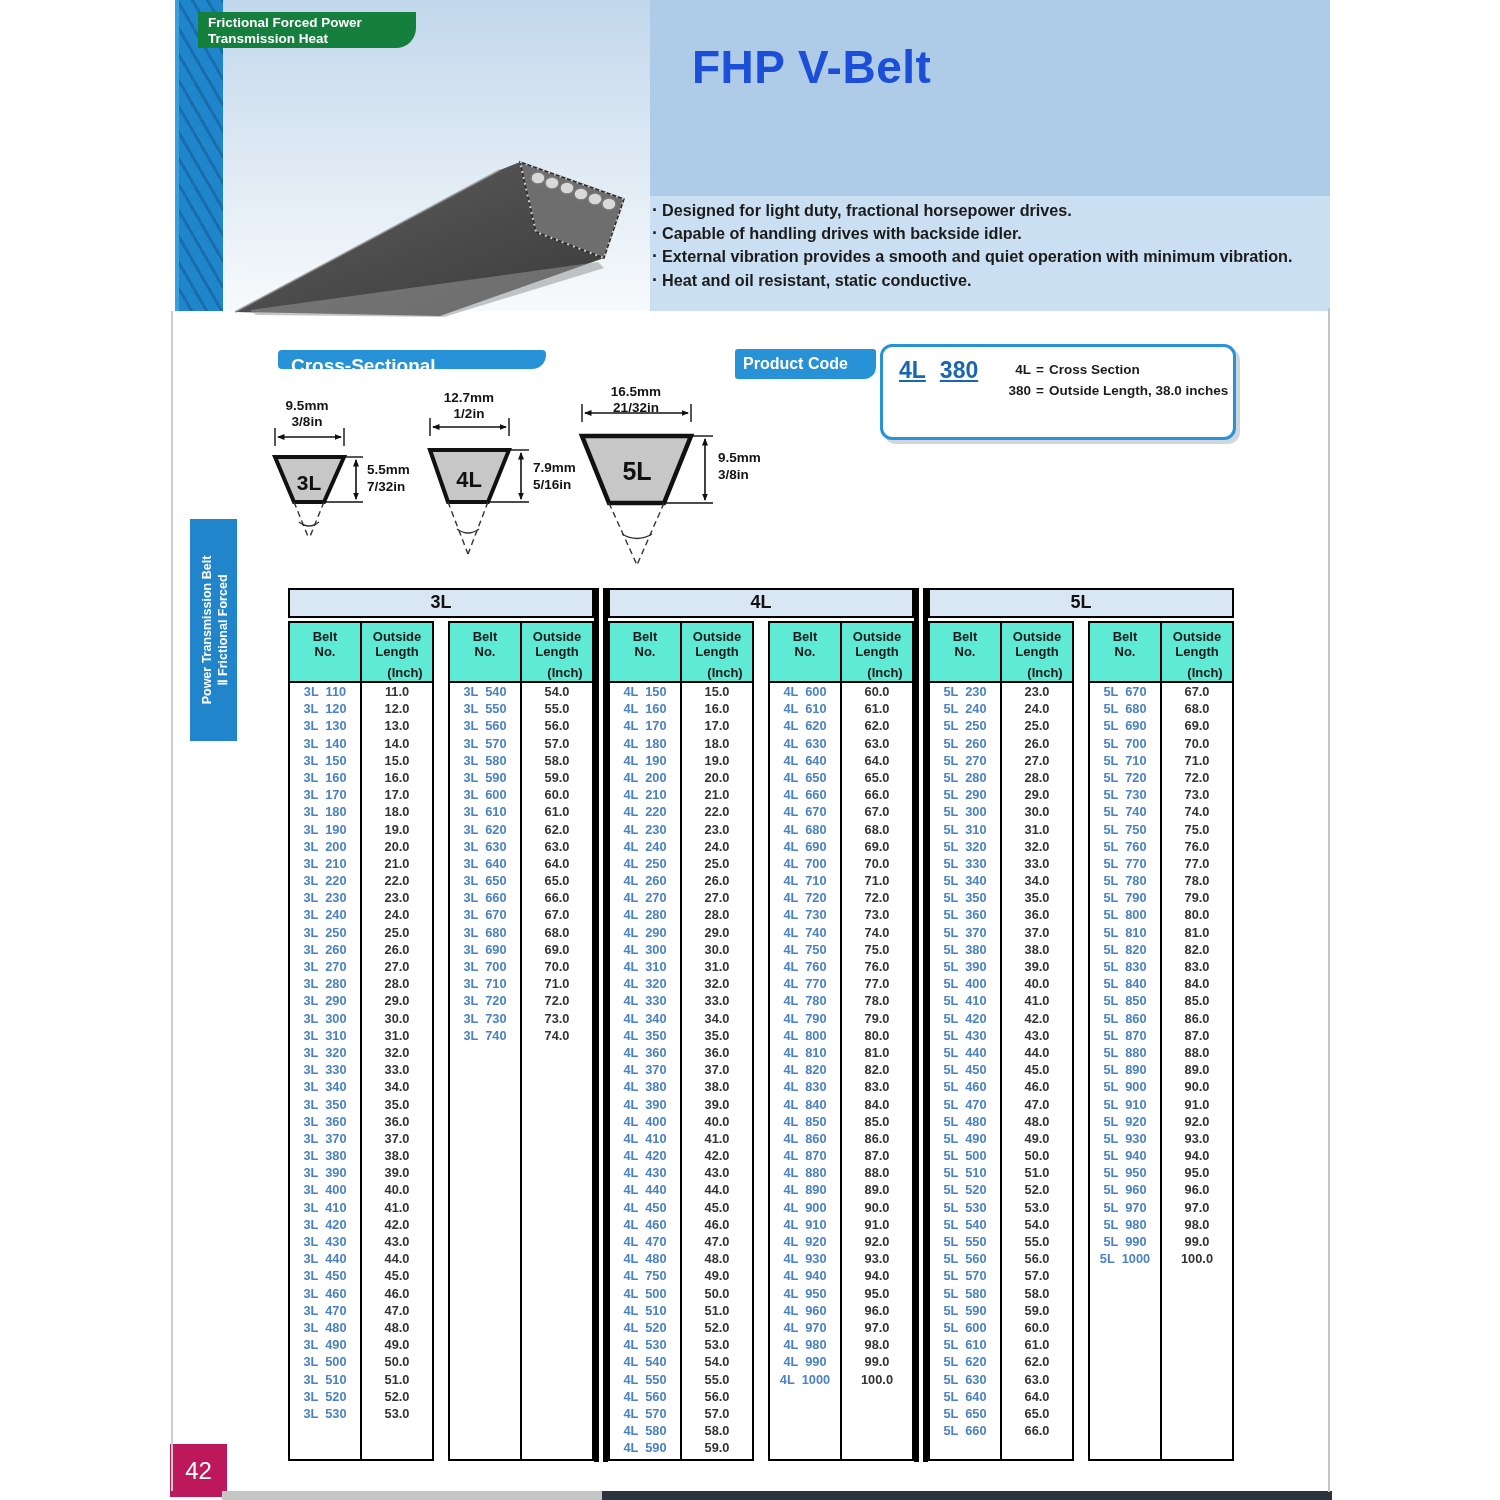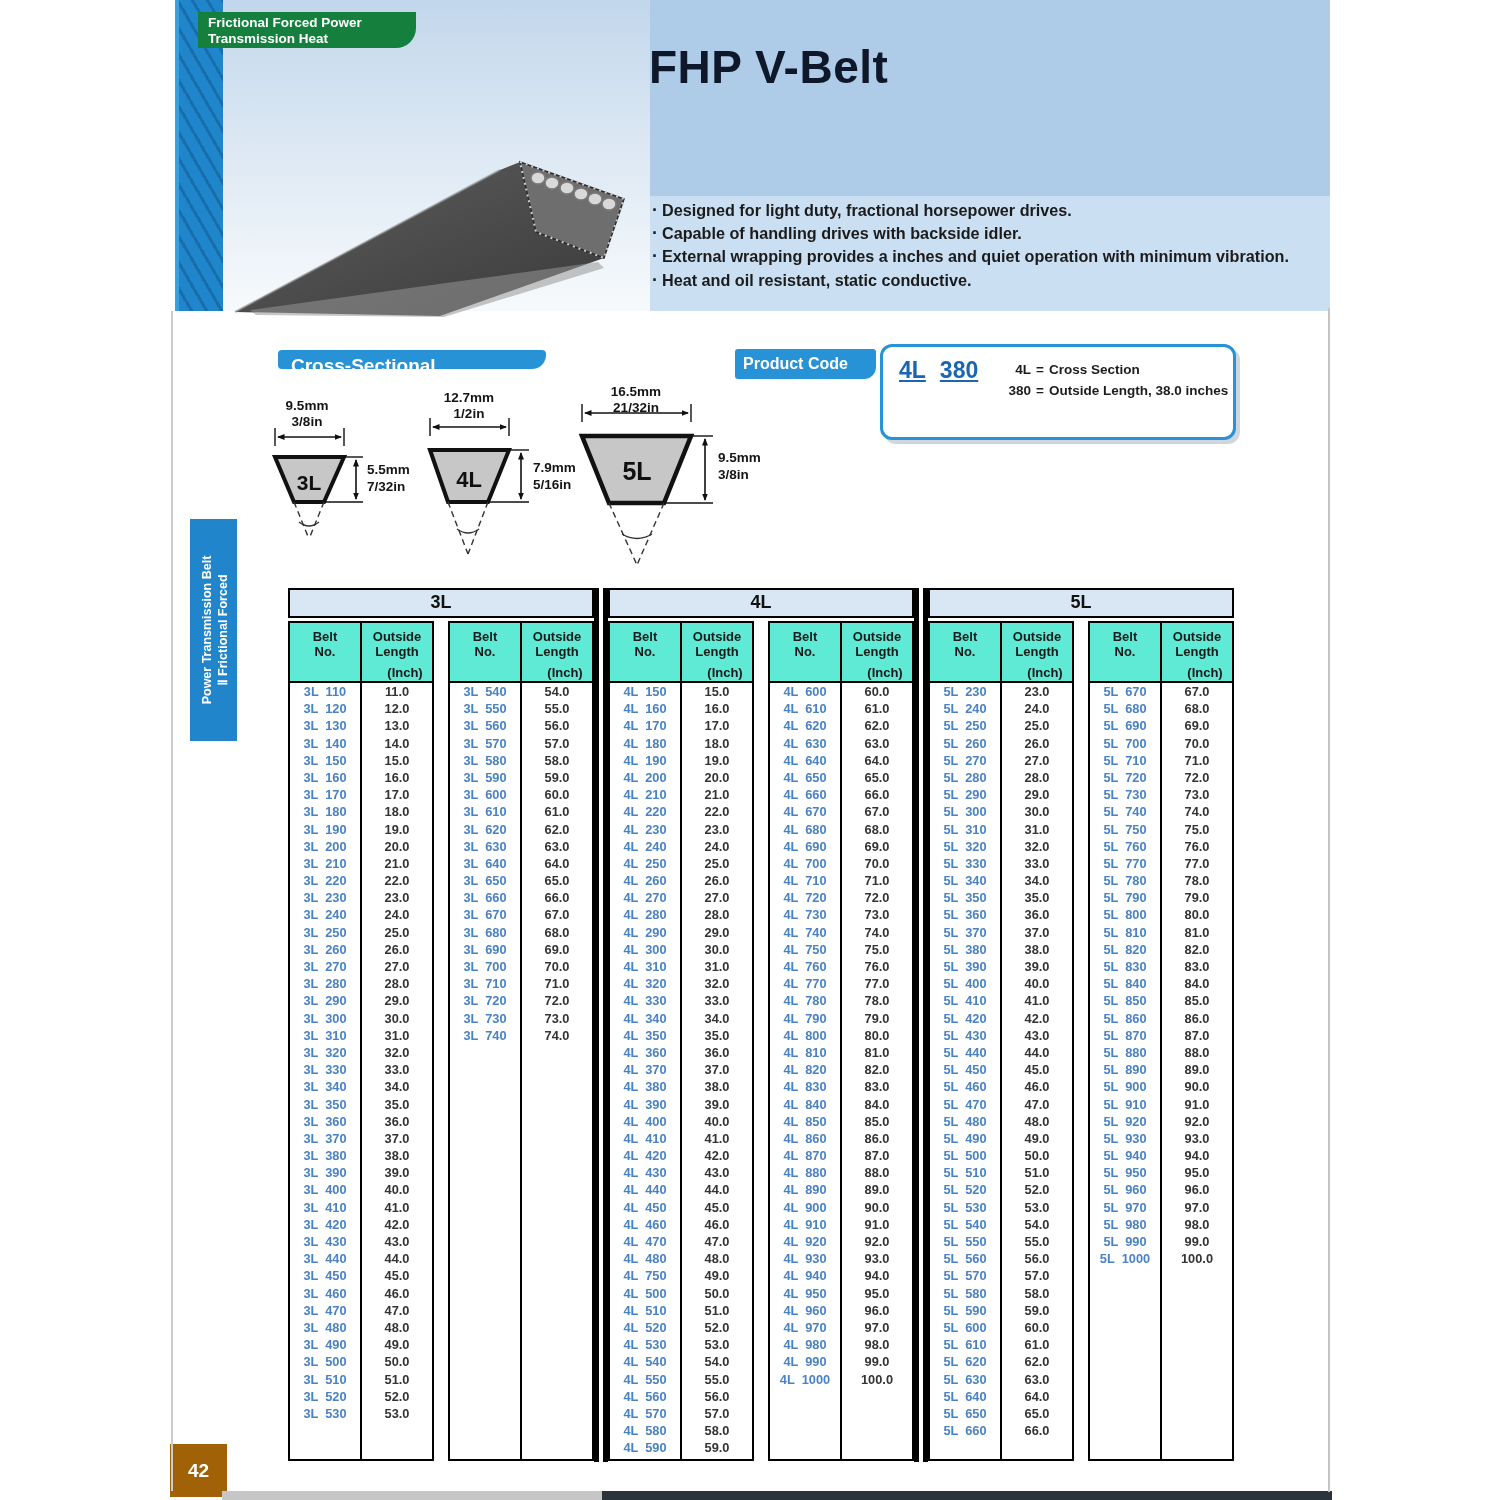--- a/index.html
+++ b/index.html
@@ -9,42 +9,42 @@
   
   .panel-gradient{left:223px;top:0;width:427px;height:311px;background:linear-gradient(180deg,#c2d7ec 0%,#dbe7f3 45%,#f7fafc 100%);}
   .band-top{left:650px;top:0;width:680px;height:196px;background:#aecbe7;}
   .band-bullets{left:650px;top:196px;width:680px;height:115px;background:#cbdff2;}
   .strip{left:175px;top:0;width:48px;height:311px;background:
     linear-gradient(90deg,#3aa0dd 0 4px,rgba(0,0,0,0) 4px),
     repeating-linear-gradient(60deg,rgba(10,60,110,.33) 0 3px,rgba(0,0,0,0) 3px 13px),
     #1f86cc;}
   .corner-badge{left:198px;top:12px;width:218px;height:36px;background:#15803d;border-radius:0 0 20px 0;
     color:#fff;font-size:13.5px;font-weight:700;line-height:16px;padding:3px 0 0 10px;box-sizing:border-box;}
-  .page-title{left:649px;top:40px;font-size:46px;font-weight:700;color:#0f172a;letter-spacing:.5px;}
+  .page-title{left:692px;top:40px;font-size:46px;font-weight:700;color:#1d4ed8;letter-spacing:.5px;}
   .bullets{left:652px;top:199px;width:665px;}
   .bullet-row{display:flex;height:23.2px;align-items:center;font-size:16.2px;font-weight:700;color:#1b1b1b;}
   .bullet-dot{width:10px;font-size:18px;}
   
   .badge{background:#2793d6;color:#fff;font-weight:700;box-sizing:border-box;}
   .badge-cross{left:278px;top:350px;width:268px;height:19px;border-radius:4px 4px 14px 4px;font-size:19px;line-height:31px;padding-left:13px;}
   .badge-product{left:735px;top:349px;width:141px;height:30px;border-radius:3px 3px 12px 3px;font-size:16px;line-height:30px;padding-left:8px;}
   
   .pc-box{left:880px;top:344px;width:356px;height:96px;background:#fff;border:3px solid #2793d6;border-radius:12px;
     box-shadow:4px 4px 0 rgba(150,165,180,.45);box-sizing:border-box;}
   .pc-code{position:absolute;left:16px;top:10px;font-size:23px;font-weight:700;color:#1a66b0;}
   .pc-code span{text-decoration:underline;margin-right:14px;}
   .pc-eqs{position:absolute;left:112px;top:12px;display:grid;grid-template-columns:36px 18px auto;
     font-size:13.5px;font-weight:700;color:#1c1c1c;line-height:21px;}
   .pc-eqs .k{text-align:right;}
   .pc-eqs .e{text-align:center;}
   
   .side-tab{left:190px;top:519px;width:47px;height:222px;background:#2185cc;}
   .side-tab-inner{position:absolute;left:50%;top:50%;width:222px;height:47px;transform:translate(-50%,-50%) rotate(-90deg);
     display:flex;flex-direction:column;justify-content:center;text-align:center;color:#fff;font-size:12.5px;font-weight:700;line-height:16px;}
-  .page-num{left:170px;top:1444px;width:57px;height:53px;background:#a16207;color:#fff;font-size:19px;font-weight:700;
+  .page-num{left:170px;top:1444px;width:57px;height:53px;background:#be185d;color:#fff;font-size:24px;font-weight:400;
     display:flex;align-items:center;justify-content:center;}
   .bar-gray{left:222px;top:1491px;width:380px;height:9px;background:#c6c6c6;}
   .bar-dark{left:602px;top:1491px;width:730px;height:9px;background:#2b333c;}
   .edge-right{left:1328px;top:308px;width:2px;height:1184px;background:#c4c4c4;}
   .edge-left{left:171px;top:311px;width:2px;height:1180px;background:#cccccc;}
   
   #belt-table{left:288px;top:588px;width:946px;height:874px;}
   .tbl-group{position:absolute;top:0;width:306px;height:874px;}
   .group-header{position:absolute;top:0;left:0;right:0;height:30px;background:#d9e7f5;border:2.5px solid #000;
     box-sizing:border-box;text-align:center;line-height:25px;font-size:18px;font-weight:700;color:#111;}
@@ -107,21 +107,21 @@
     <div class="bullet-row">
         <span class="bullet-dot">·</span>
         <span>Designed for light duty, fractional horsepower drives.</span>
       </div>
     <div class="bullet-row">
         <span class="bullet-dot">·</span>
         <span>Capable of handling drives with backside idler.</span>
       </div>
     <div class="bullet-row">
         <span class="bullet-dot">·</span>
-        <span>External wrapping provides a inches and quiet operation with minimum vibration.</span>
+        <span>External vibration provides a smooth and quiet operation with minimum vibration.</span>
       </div>
     <div class="bullet-row">
         <span class="bullet-dot">·</span>
         <span>Heat and oil resistant, static conductive.</span>
       </div>
   </div>
 
   <div class="abs badge badge-cross">Cross-Sectional Dimensions</div>
   <div class="abs badge badge-product">Product Code</div>
 

